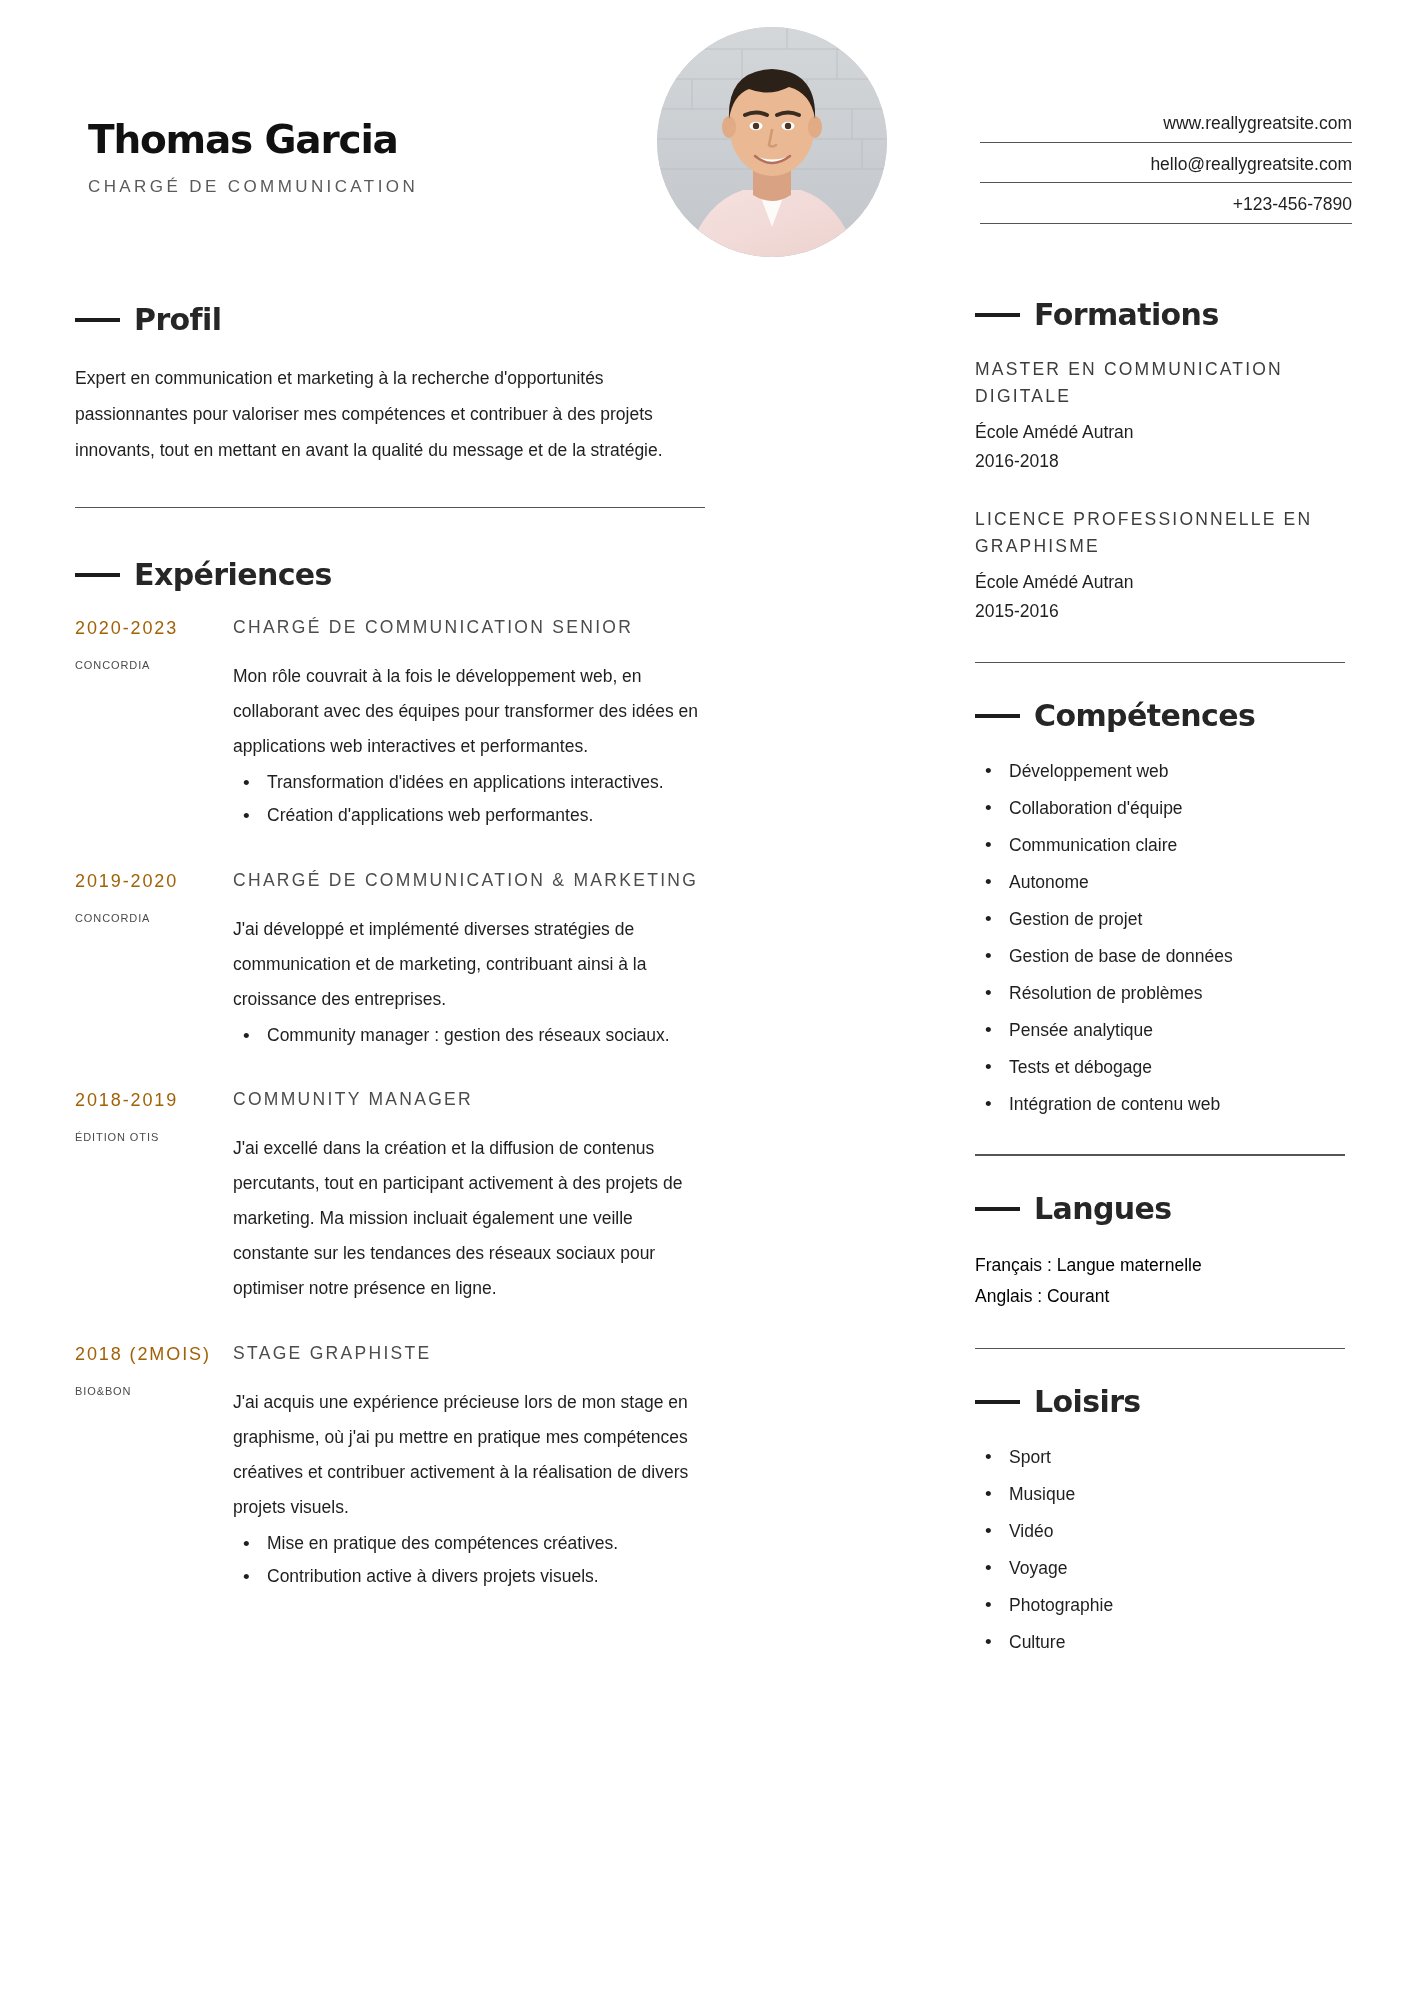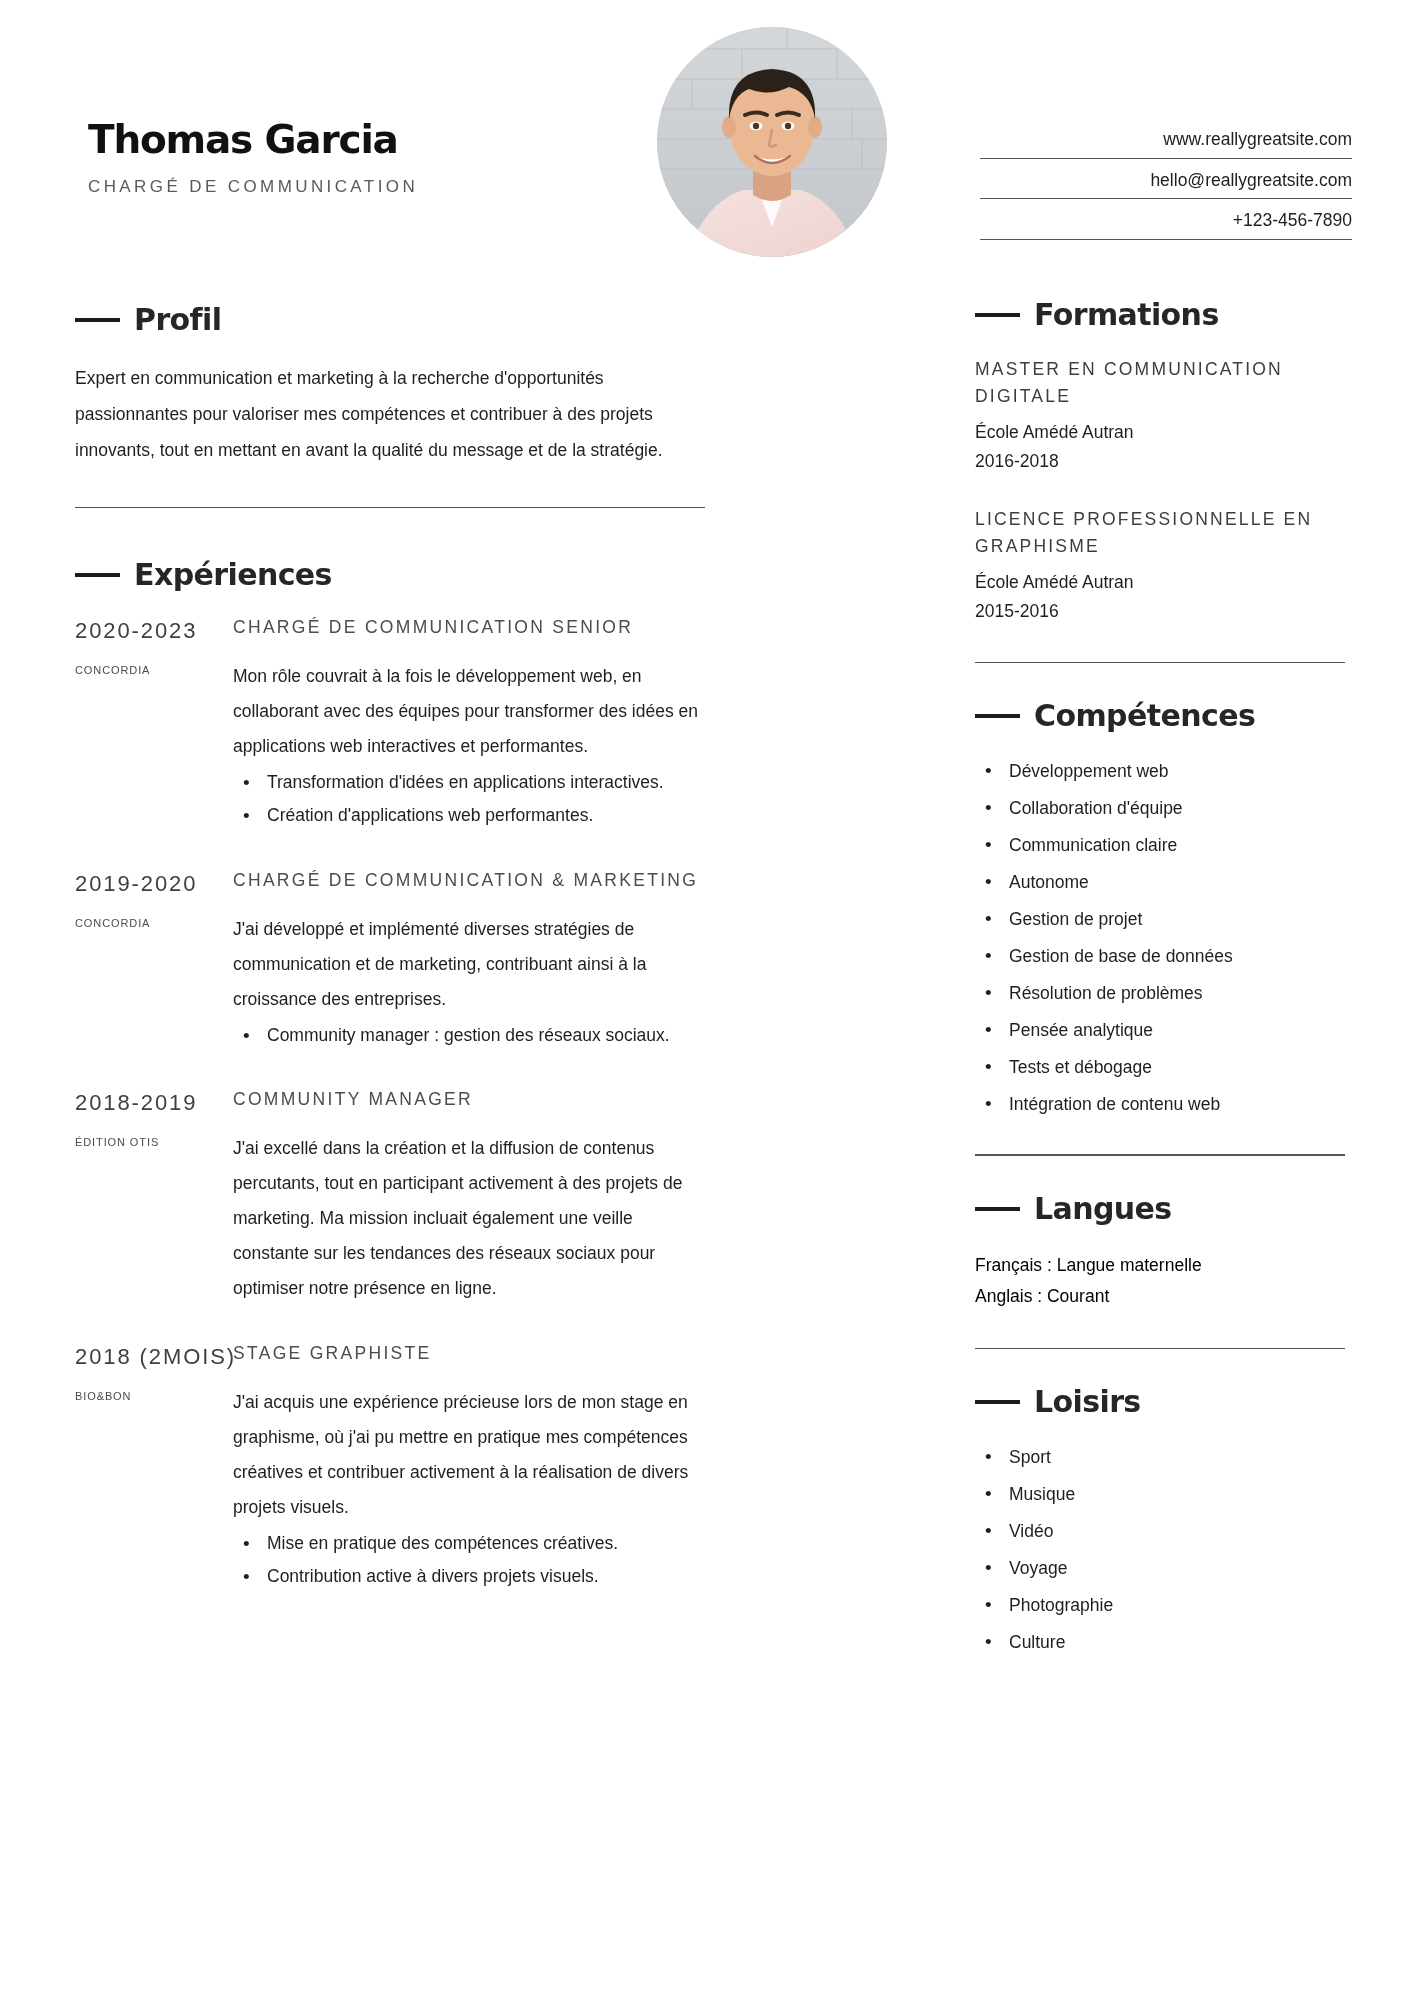--- a/index.html
+++ b/index.html
@@ -65,21 +65,21 @@
     border-radius: 50%;
     overflow: hidden;
     background: #c9cccf;
   }
 
   .avatar svg { display: block; width: 230px; height: 230px; }
 
   .contact {
     position: absolute;
     right: 62px;
-    top: 128px;
+    top: 112px;
     width: 372px;
   }
 
   .contact-row {
     text-align: right;
     font-size: 17.5px;
     color: #1f1f1f;
     padding-bottom: 6px;
     border-bottom: 1.4px solid #555;
     margin-bottom: 10px;
@@ -164,23 +164,23 @@
     margin-bottom: 36px;
   }
 
   .exp-meta {
     width: 158px;
     flex: none;
     padding-top: 2px;
   }
 
   .exp-dates {
-    font-size: 22px;
+    font-size: 18px;
     letter-spacing: 1.9px;
-    color: #404040;
+    color: #a16207;
     white-space: nowrap;
     margin-bottom: 20px;
   }
 
   .exp-company {
     font-size: 11px;
     letter-spacing: 0.9px;
     color: #4a4a4a;
     white-space: nowrap;
   }

